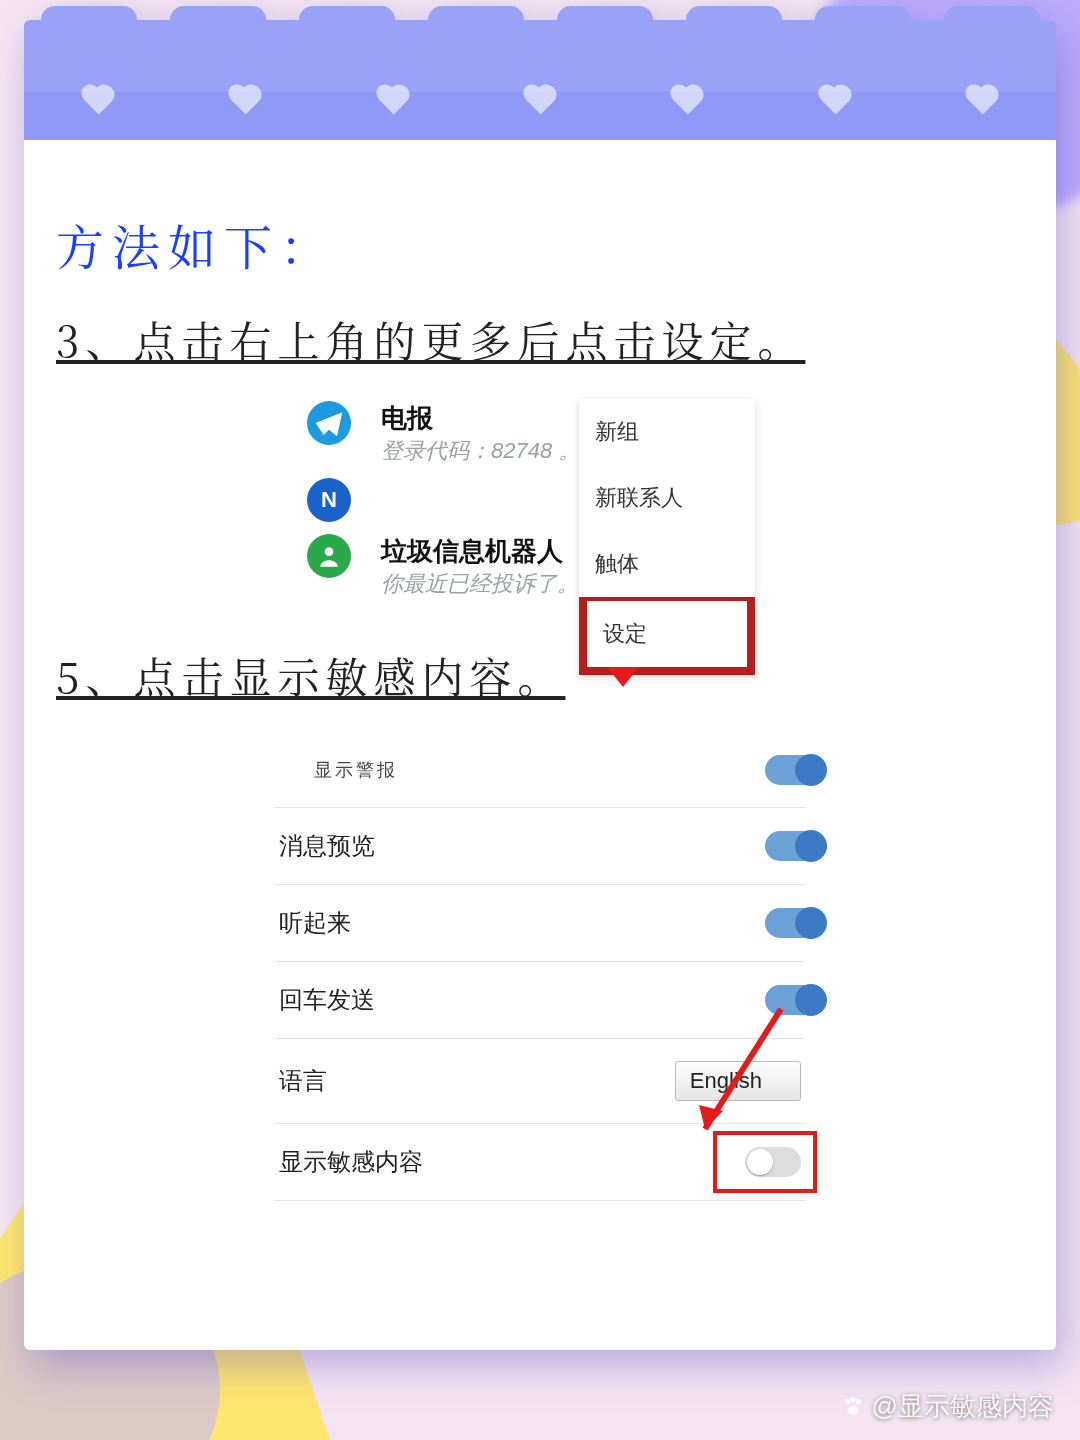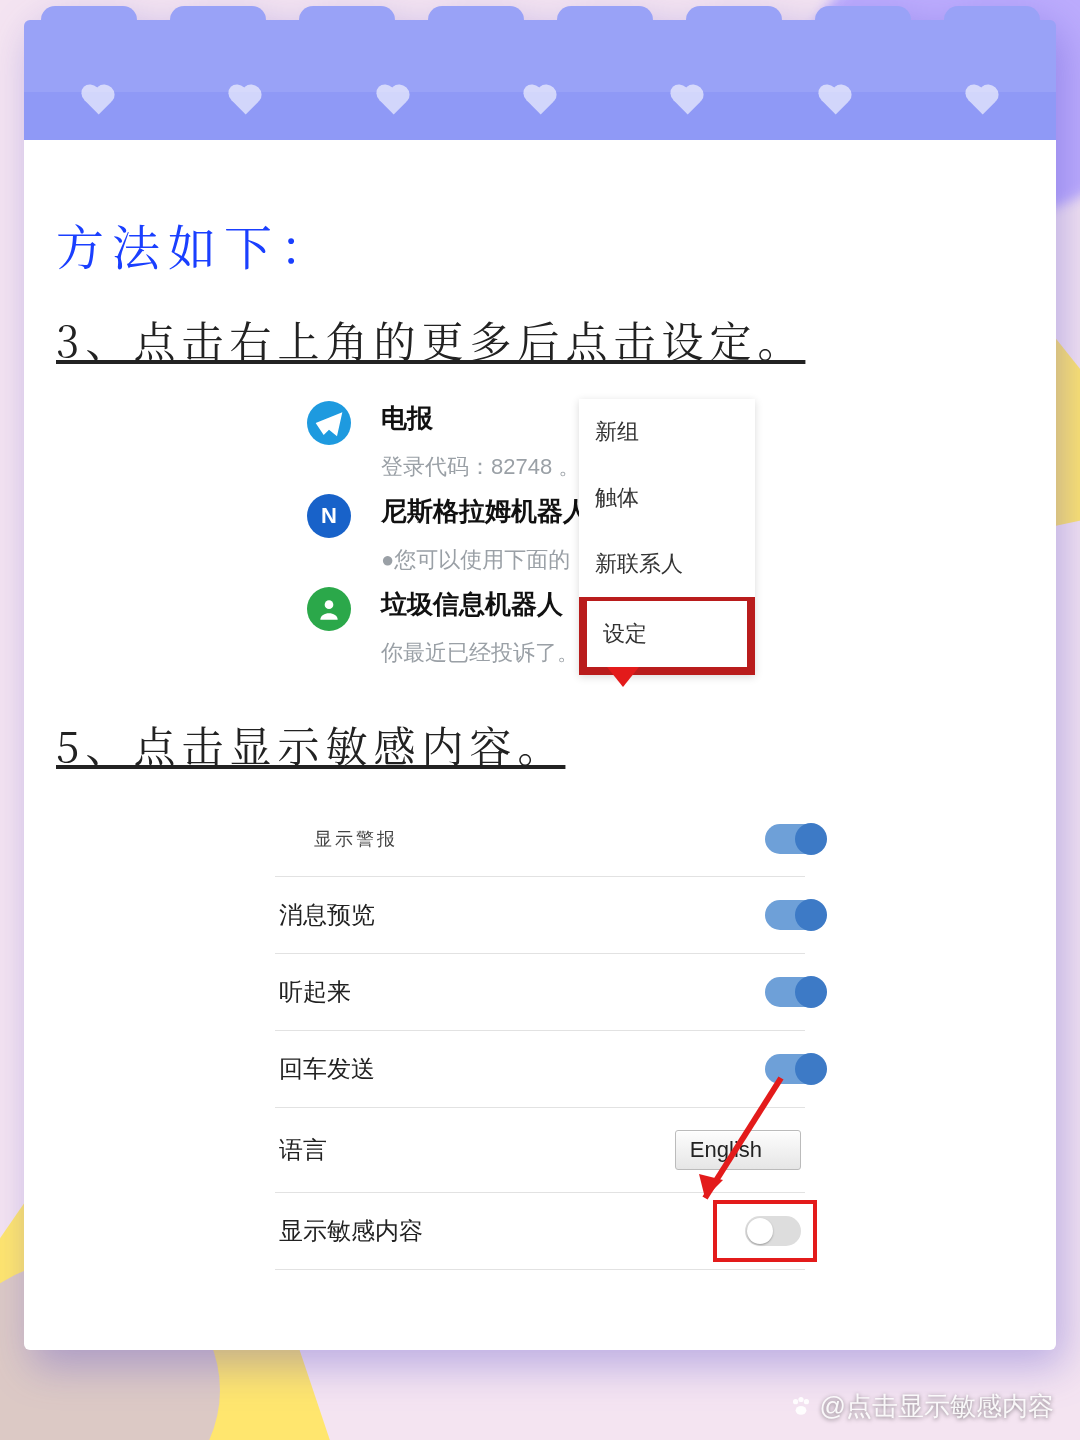--- a/index.html
+++ b/index.html
@@ -17,21 +17,21 @@
   .step{font-size:42px;color:#222;letter-spacing:6px;margin:14px 0 26px;text-decoration:underline;}
   
   .shot1{width:430px;margin:0 auto 40px;position:relative;filter:blur(.3px);}
   .chatrow{display:flex;align-items:flex-start;padding:6px 0;}
   .avatar{width:44px;height:44px;border-radius:50%;margin-right:12px;flex:0 0 44px;display:flex;align-items:center;justify-content:center;}
   .av1{background:#1e9adf;overflow:hidden;position:relative;left:-18px;}
   .av1 svg{width:32px;height:32px;}
   .av2{background:#1862c9;color:#fff;font-weight:700;font-family:sans-serif;font-size:22px;left:-18px;position:relative;}
   .av3{background:#2ba84a;position:relative;left:-18px;}
   .chtitle{font-family:Liberation Serif, serif;font-size:26px;font-weight:600;color:#111;}
-  .chsub{font-family:"Microsoft YaHei","PingFang SC",sans-serif;font-size:22px;color:#9aa0a6;margin-top:16px;}
+  .chsub{font-family:"Microsoft YaHei","PingFang SC",sans-serif;font-size:22px;color:#9aa0a6;margin-top:0;font-style:italic;}
   .menu{position:absolute;right:0;top:4px;width:176px;background:#fff;box-shadow:0 2px 8px rgba(0,0,0,.15);font-family:Liberation Mono, monospace;font-size:22px;color:#333;}
   .menu div{padding:18px 16px;}
   .menuhl{border:8px solid #b91c1c;border-top-width:4px;position:relative;}
   .menuhl::after{content:"";position:absolute;left:20px;bottom:-20px;width:0;height:0;border-left:16px solid transparent;border-right:16px solid transparent;border-top:20px solid #e31b1b;}
   
   .shot2{width:530px;margin:50px auto 0;font-family:"Microsoft YaHei","PingFang SC",sans-serif;filter:blur(.3px);position:relative;}
   .srow{display:flex;justify-content:space-between;align-items:center;border-top:1px solid #e2e2e2;padding:22px 4px;font-size:24px;color:#222;}
   .srow:first-child{border-top:none;padding-top:0;margin-left:35px;}
   .toggle{width:56px;height:30px;border-radius:15px;background:#6ea0d8;position:relative;}
   .toggle.on::after{content:"";position:absolute;right:-6px;top:-1px;width:32px;height:32px;border-radius:50%;background:#3d7ac6;}
@@ -95,42 +95,38 @@
               <path d="M2 12l20-8-4 18-6-5-4 4z"></path>
             </svg>
         </div>
         <div>
           <div class="chtitle">电报</div>
           <div class="chsub">登录代码：82748 。</div>
         </div>
       </div>
       <div class="chatrow">
         <div class="avatar av2">N</div>
-        <div>
-          <div class="chtitle">尼斯格拉姆机器人</div>
-          <div class="chsub">●您可以使用下面的</div>
-        </div>
       </div>
       <div class="chatrow">
         <div class="avatar av3">
           <svg viewBox="0 0 24 24" width="26" height="26" fill="#fff">
               <circle cx="12" cy="8" r="4"></circle>
               <path d="M4 22c0-4 4-6 8-6s8 2 8 6z"></path>
             </svg>
         </div>
         <div>
           <div class="chtitle">垃圾信息机器人</div>
           <div class="chsub">你最近已经投诉了。</div>
         </div>
       </div>
 
       <div class="menu">
         <div>新组</div>
+        <div>新联系人</div>
         <div>触体</div>
-        <div>新联系人</div>
         <div class="menuhl">设定</div>
       </div>
     </div>
 
     <div class="step">5、点击显示敏感内容。</div>
 
     <div class="shot2">
       <div class="srow">
         <span style="letter-spacing:3px;font-size:18px;color:#444;">显示警报</span>
         <span class="toggle on" style="margin-right:-20px"></span>
@@ -167,14 +163,14 @@
 </div>
 
 <div class="watermark">
   <span class="paw">
     <svg width="26" height="26" viewBox="0 0 24 24" fill="rgba(255,255,255,.9)">
         <circle cx="7" cy="8" r="2.4"></circle>
         <circle cx="12" cy="6" r="2.4"></circle>
         <circle cx="17" cy="8" r="2.4"></circle>
         <ellipse cx="12" cy="16" rx="5" ry="4"></ellipse>
       </svg>
-  </span><span>@点击显示敏感内容</span>
+  </span><span>@显示敏感内容</span>
 </div>
 
 </body></html>

